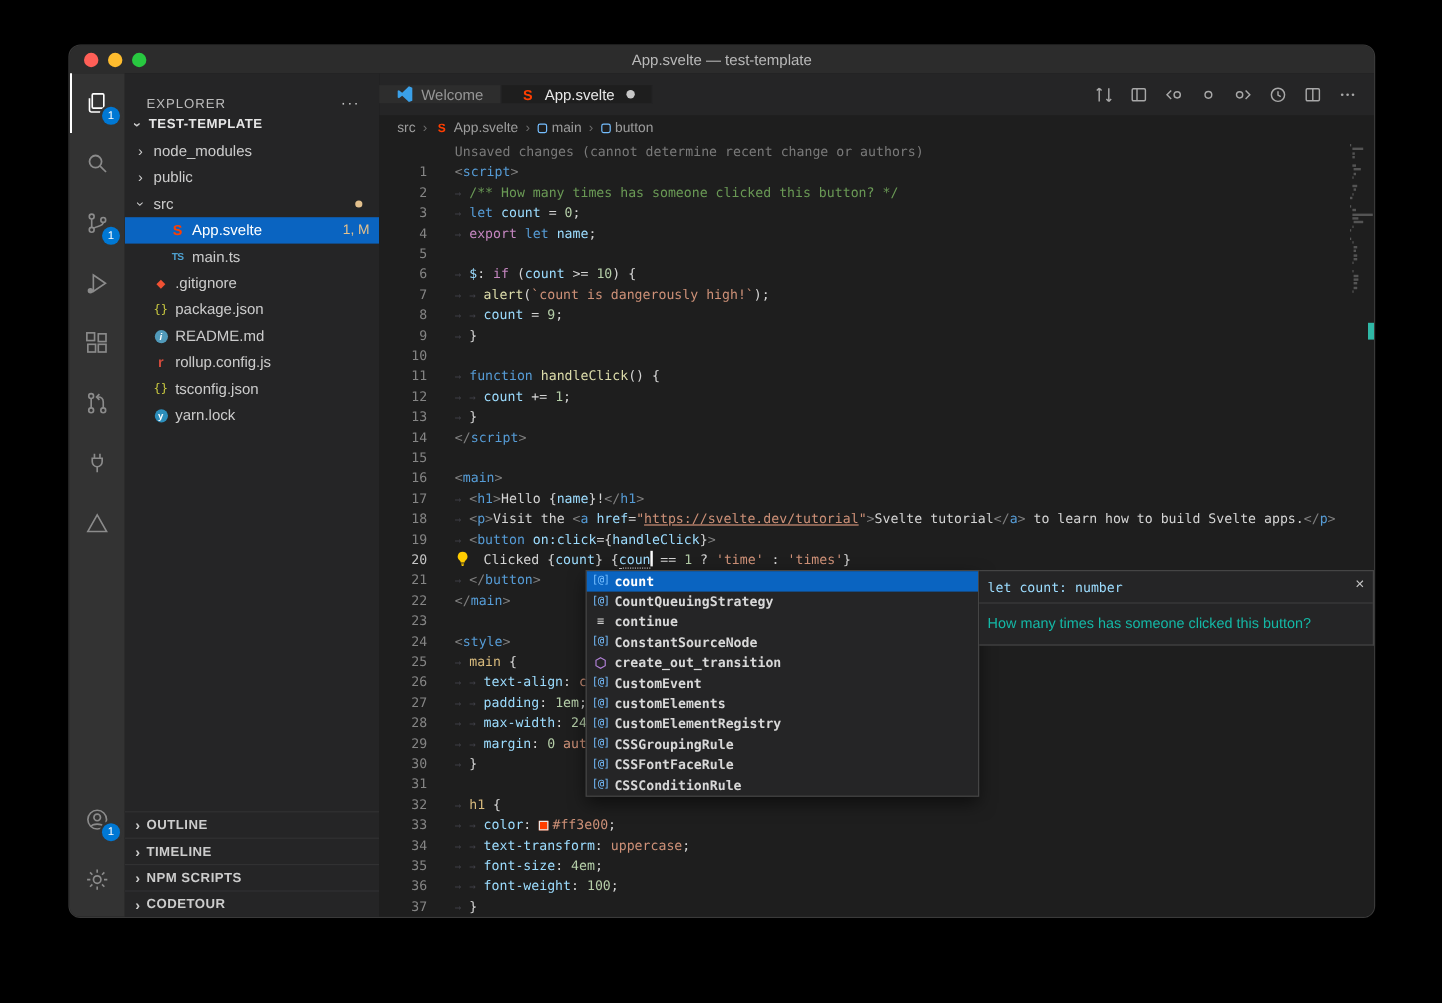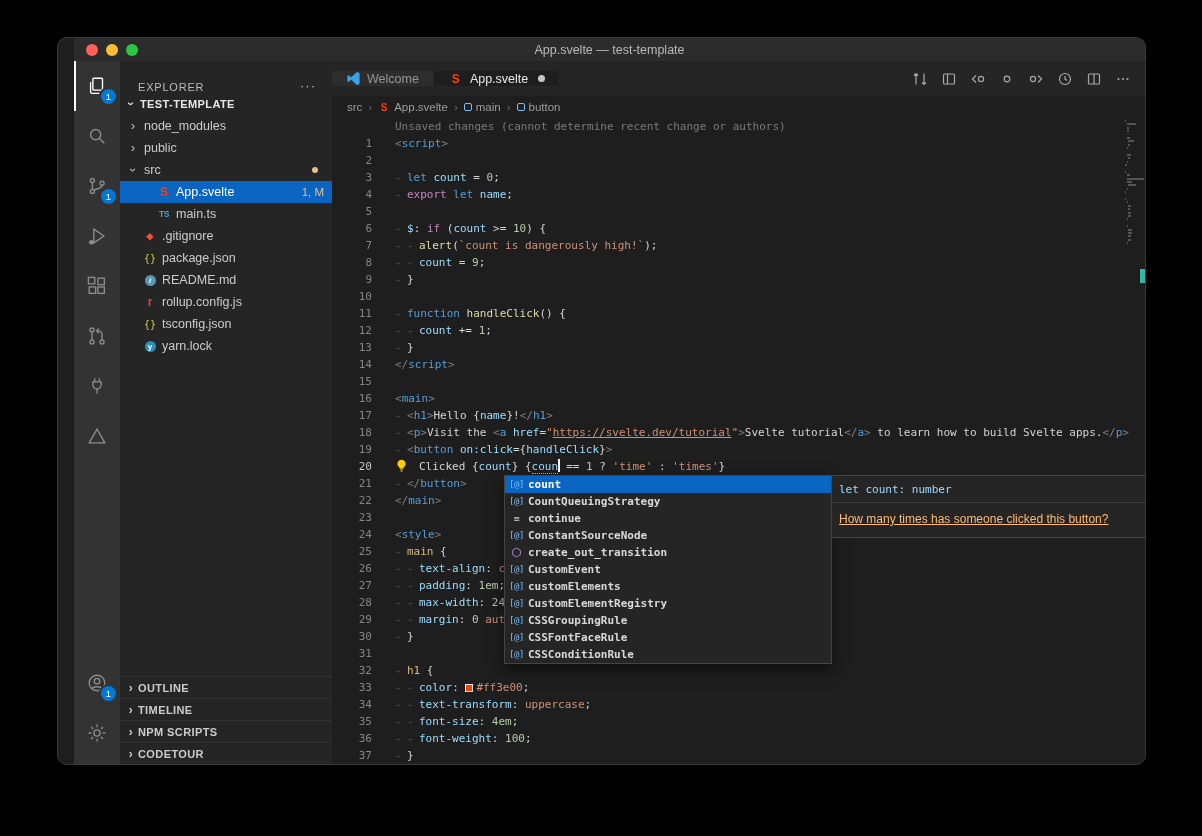--- a/index.html
+++ b/index.html
@@ -2,21 +2,21 @@
 <html style="--accent: #0a64c1; --badge: #0078d4; --svelte: #ff3e00; --modified: #e2c08d;"><head>
 <meta charset="utf-8">
 <title>App.svelte — test-template</title>
 <style>
   *{box-sizing:border-box;}
   html,body{margin:0;padding:0;background:#000;}
   .stage{position:relative;width:1202px;height:836px;background:#000;overflow:hidden;
          font-family:"Liberation Sans",sans-serif;-webkit-font-smoothing:antialiased;}
   .window{position:absolute;left:57px;top:37px;width:1089px;height:728px;background:#1e1e1e;
           border-radius:10px;overflow:hidden;border:1px solid #3a3a3a;
-          box-shadow:0 25px 70px rgba(0,0,0,.75);display:flex;flex-direction:column;padding-left:16px;}
+          box-shadow:0 25px 70px rgba(0,0,0,.75);display:flex;flex-direction:column;}
   
   .titlebar{height:23px;flex:0 0 23px;background:#2c2c2c;display:flex;align-items:center;position:relative;}
   .lights{display:flex;gap:8px;margin-left:12px;z-index:2;}
   .light{width:12px;height:12px;border-radius:50%;cursor:pointer;}
   .light.red{background:#ff5f57}.light.yellow{background:#febc2e}.light.green{background:#28c840}
   .title{position:absolute;left:0;right:0;text-align:center;font-size:12.5px;color:#b9b9b9;pointer-events:none;}
   .body{flex:1;display:flex;min-height:0;}
   
   .activitybar{width:46px;flex:0 0 46px;background:#333333;display:flex;flex-direction:column;}
   .ab-group{display:flex;flex-direction:column;}
@@ -99,21 +99,21 @@
   .sg-row{height:17px;display:flex;align-items:center;gap:3px;padding:0 3px;font-size:11px;color:#d8d8d8;cursor:pointer;}
   .sg-row.sel{background:var(--accent,#0a64c1);color:#fff;}
   .sg-label{font-weight:700;}
   .ksym{width:17px;flex:0 0 17px;text-align:center;font-size:9px;display:inline-flex;align-items:center;justify-content:center;}
   .kv{color:#75beff;letter-spacing:-.5px;}
   .kk{color:#cfcfcf;font-size:10px;}
   .sg-doc{width:329px;background:#252526;border:1px solid #454545;border-left:none;min-height:62px;}
   .sg-doc-head{display:flex;justify-content:space-between;align-items:flex-start;padding:5px 7px 4px 7px;border-bottom:1px solid #3c3c3c;}
   .sg-sig{font-size:11px;color:#9cdcfe;}
   .sg-close{color:#c5c5c5;font-size:13px;line-height:11px;cursor:pointer;font-family:"Liberation Sans",sans-serif;}
-  .sg-doc-body{padding:8px 7px 9px 7px;font-family:"Liberation Sans",sans-serif;font-size:12px;color:#fdba74;text-decoration:underline;}
+  .sg-doc-body{padding:8px 7px 9px 7px;font-family:"Liberation Sans",sans-serif;font-size:12px;color:#14b8a6;}
 </style>
 </head>
 <body>
 
 <div class="stage">
   <div class="window">
 
     <div class="titlebar">
       <div class="lights">
         <span class="light red"></span>
@@ -414,21 +414,21 @@
             <span class="bc-sep">›</span>
             <span class="bc-item">
               <span class="crumb-sym"></span>
               <span>button</span>
             </span>
           </div>
         <div class="code" id="code">
           <div class="annotation">Unsaved changes (cannot determine recent change or authors)</div>
           <div id="code-lines">
               <div class="line"><span class="ln">1</span><span class="content"><span class="tk-punc">&lt;</span><span class="tk-tag">script</span><span class="tk-punc">&gt;</span></span></div>
-              <div class="line"><span class="ln">2</span></div>
+              <div class="line"><span class="ln">2</span><span class="content"><span class="tab-ws">→</span><span class="tk-cmt">/** How many times has someone clicked this button? */</span></span></div>
               <div class="line"><span class="ln">3</span><span class="content"><span class="tab-ws">→</span><span class="tk-kw">let </span><span class="tk-var">count</span><span class="tk-op"> = </span><span class="tk-num">0</span><span class="tk-op">;</span></span></div>
               <div class="line"><span class="ln">4</span><span class="content"><span class="tab-ws">→</span><span class="tk-ctl">export </span><span class="tk-kw">let </span><span class="tk-var">name</span><span class="tk-op">;</span></span></div>
               <div class="line"><span class="ln">5</span><span class="content"></span></div>
               <div class="line"><span class="ln">6</span><span class="content"><span class="tab-ws">→</span><span class="tk-var">$</span><span class="tk-op">: </span><span class="tk-ctl">if</span><span class="tk-op"> (</span><span class="tk-var">count</span><span class="tk-op"> &gt;= </span><span class="tk-num">10</span><span class="tk-op">) {</span></span></div>
               <div class="line"><span class="ln">7</span><span class="content"><span class="tab-ws">→</span><span class="tab-ws">→</span><span class="tk-fn">alert</span><span class="tk-op">(</span><span class="tk-str">`count is dangerously high!`</span><span class="tk-op">);</span></span></div>
               <div class="line"><span class="ln">8</span><span class="content"><span class="tab-ws">→</span><span class="tab-ws">→</span><span class="tk-var">count</span><span class="tk-op"> = </span><span class="tk-num">9</span><span class="tk-op">;</span></span></div>
               <div class="line"><span class="ln">9</span><span class="content"><span class="tab-ws">→</span><span class="tk-op">}</span></span></div>
               <div class="line"><span class="ln">10</span><span class="content"></span></div>
               <div class="line"><span class="ln">11</span><span class="content"><span class="tab-ws">→</span><span class="tk-kw">function </span><span class="tk-fn">handleClick</span><span class="tk-op">() {</span></span></div>
               <div class="line"><span class="ln">12</span><span class="content"><span class="tab-ws">→</span><span class="tab-ws">→</span><span class="tk-var">count</span><span class="tk-op"> += </span><span class="tk-num">1</span><span class="tk-op">;</span></span></div>

